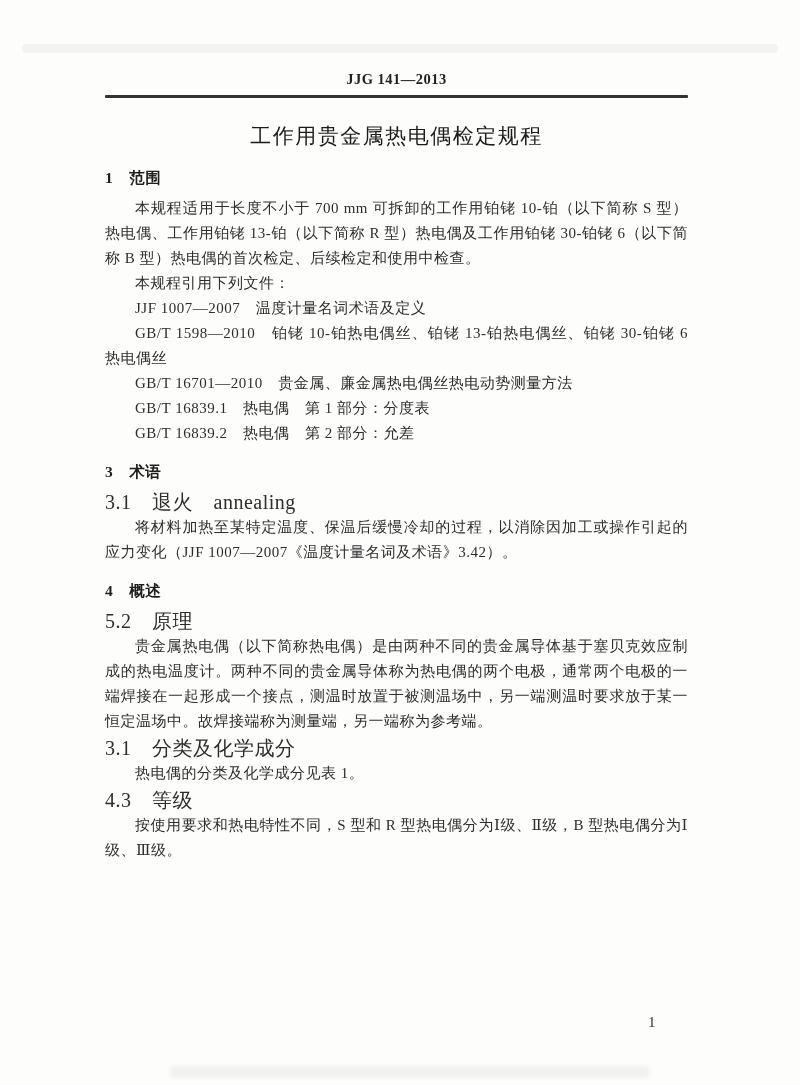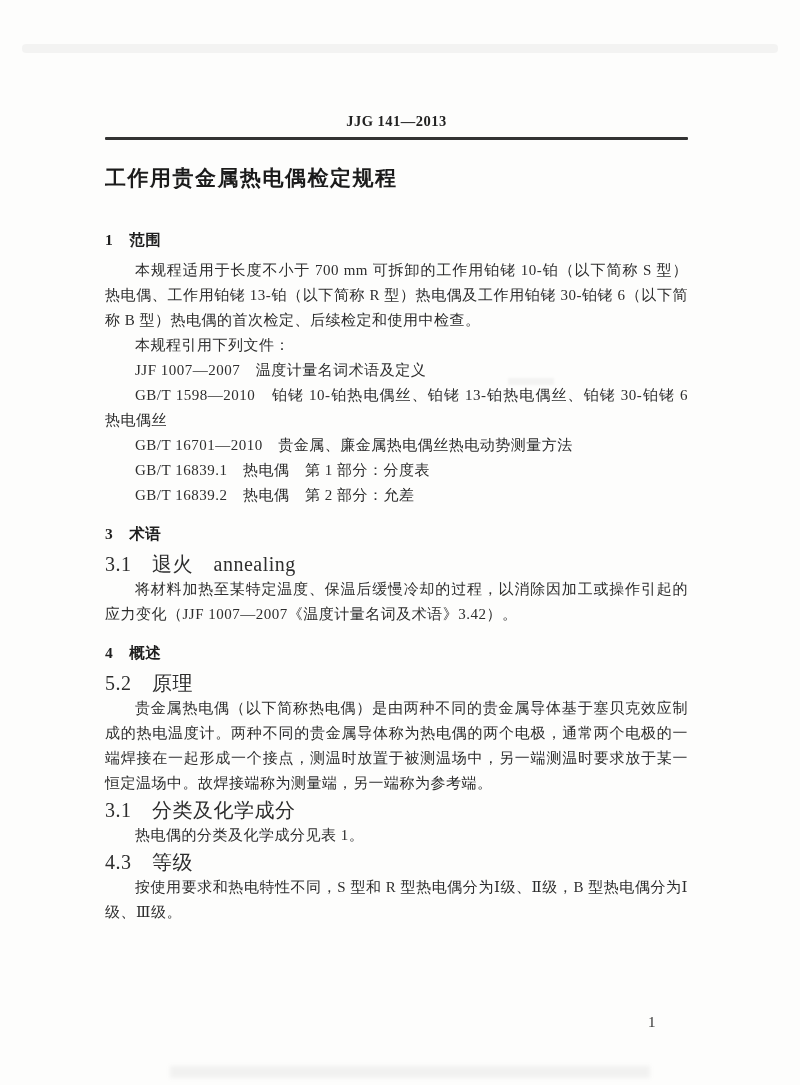--- a/index.html
+++ b/index.html
@@ -8,49 +8,50 @@
     width: 800px;
     height: 1085px;
     margin: 0 auto;
     background: #fdfdfc;
     overflow: hidden;
     font-family: "Liberation Serif", "DejaVu Serif", serif;
     color: #2d2d2d;
   }
   .content { padding: 0 112px 0 105px; }
   .doc-code {
-    margin-top: 113px;
+    margin-top: 71px;
     text-align: center;
     font-size: 14.5px;
     font-weight: bold;
     color: #222;
     letter-spacing: 0.5px;
   }
   .header-rule {
     margin-top: 7px;
     height: 3px;
     background: #333;
     border-radius: 1px;
   }
   .doc-title {
     margin: 24px 0 0 0;
+    text-align: center;
     font-size: 21px;
-    font-weight: bold;
+    font-weight: normal;
     letter-spacing: 1.5px;
     color: #1b1b1b;
   }
   h2.sec {
     margin: 16px 0 8px 0;
     font-size: 15.5px;
     font-weight: bold;
     color: #1f1f1f;
     letter-spacing: 0.5px;
     line-height: 20px;
   }
-  h2.sec.first { margin-top: 38px; }
+  h2.sec.first { margin-top: 18px; }
   h3.subhead {
     margin: 2px 0 0 0;
     font-size: 20px;
     font-weight: normal;
     line-height: 25px;
     letter-spacing: 0.5px;
   }
   p.para {
     margin: 0;
     font-size: 15px;

